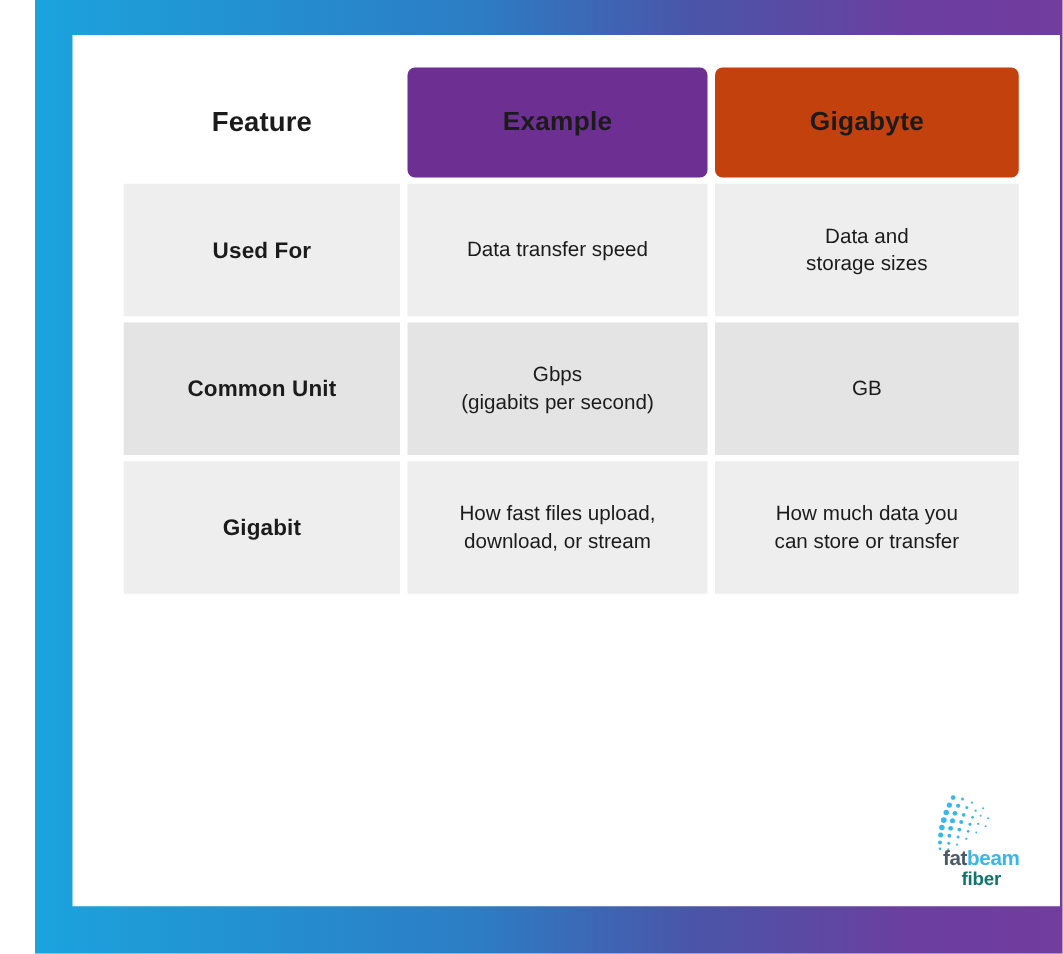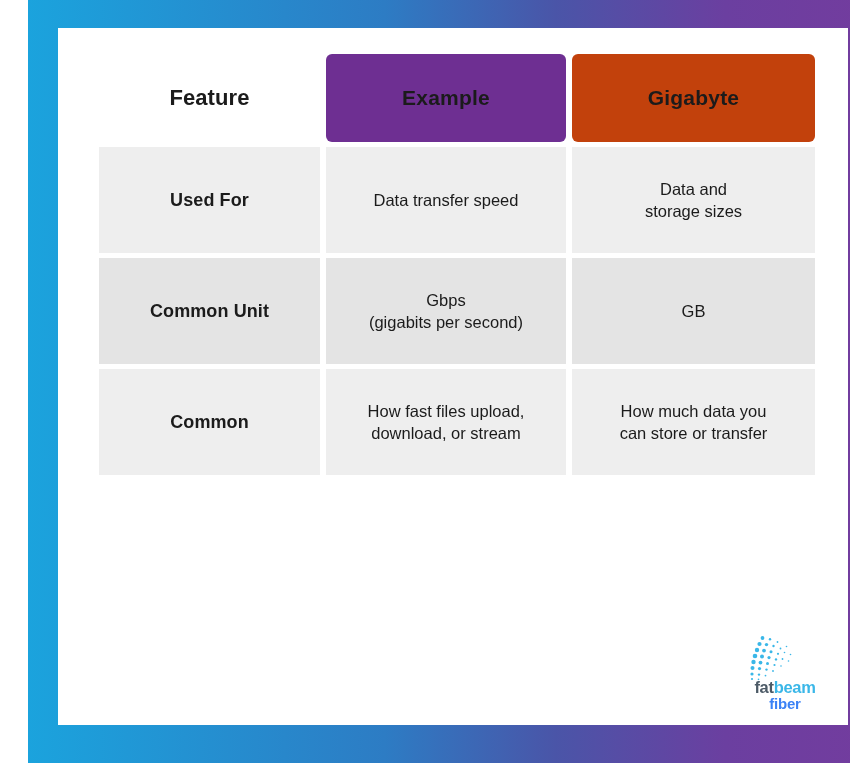--- a/index.html
+++ b/index.html
@@ -107,21 +107,21 @@
   }
   #logo-dots { position: absolute; left: 11px; top: 0; width: 64px; height: 46px; }
   #logo-wordmark {
     position: absolute;
     left: 16px; top: 44px;
     width: 86px;
     text-align: center;
     line-height: 1.02;
   }
   .wm-line1 { font-size: 16.5px; font-weight: bold; letter-spacing: -0.3px; }
-  .wm-line2 { font-size: 15px; font-weight: bold; letter-spacing: -0.2px; color: #3b82f6; }
+  .wm-line2 { font-size: 15px; font-weight: bold; letter-spacing: -0.2px; color: #0f766e; }
   .wm-fat   { color: #4c5a66; }
   .wm-beam  { color: #3ab7e8; }
 </style>
 </head>
 <body>
 
 <div id="infographic-frame">
   <div id="card">
 
     <table id="comparison-table">
@@ -159,21 +159,21 @@
           <td>
             <span class="cell-text">Gbps<br>(gigabits per second)</span>
           </td>
           <td>
             <span class="cell-text">GB</span>
           </td>
         </tr>
 
         <tr class="body-row row-light">
           <td class="cell-label">
-            <span class="cell-text">Common</span>
+            <span class="cell-text">Gigabit</span>
           </td>
           <td>
             <span class="cell-text">How fast files upload,<br>download, or stream</span>
           </td>
           <td>
             <span class="cell-text">How much data you<br>can store or transfer</span>
           </td>
         </tr>
 
       </tbody>

